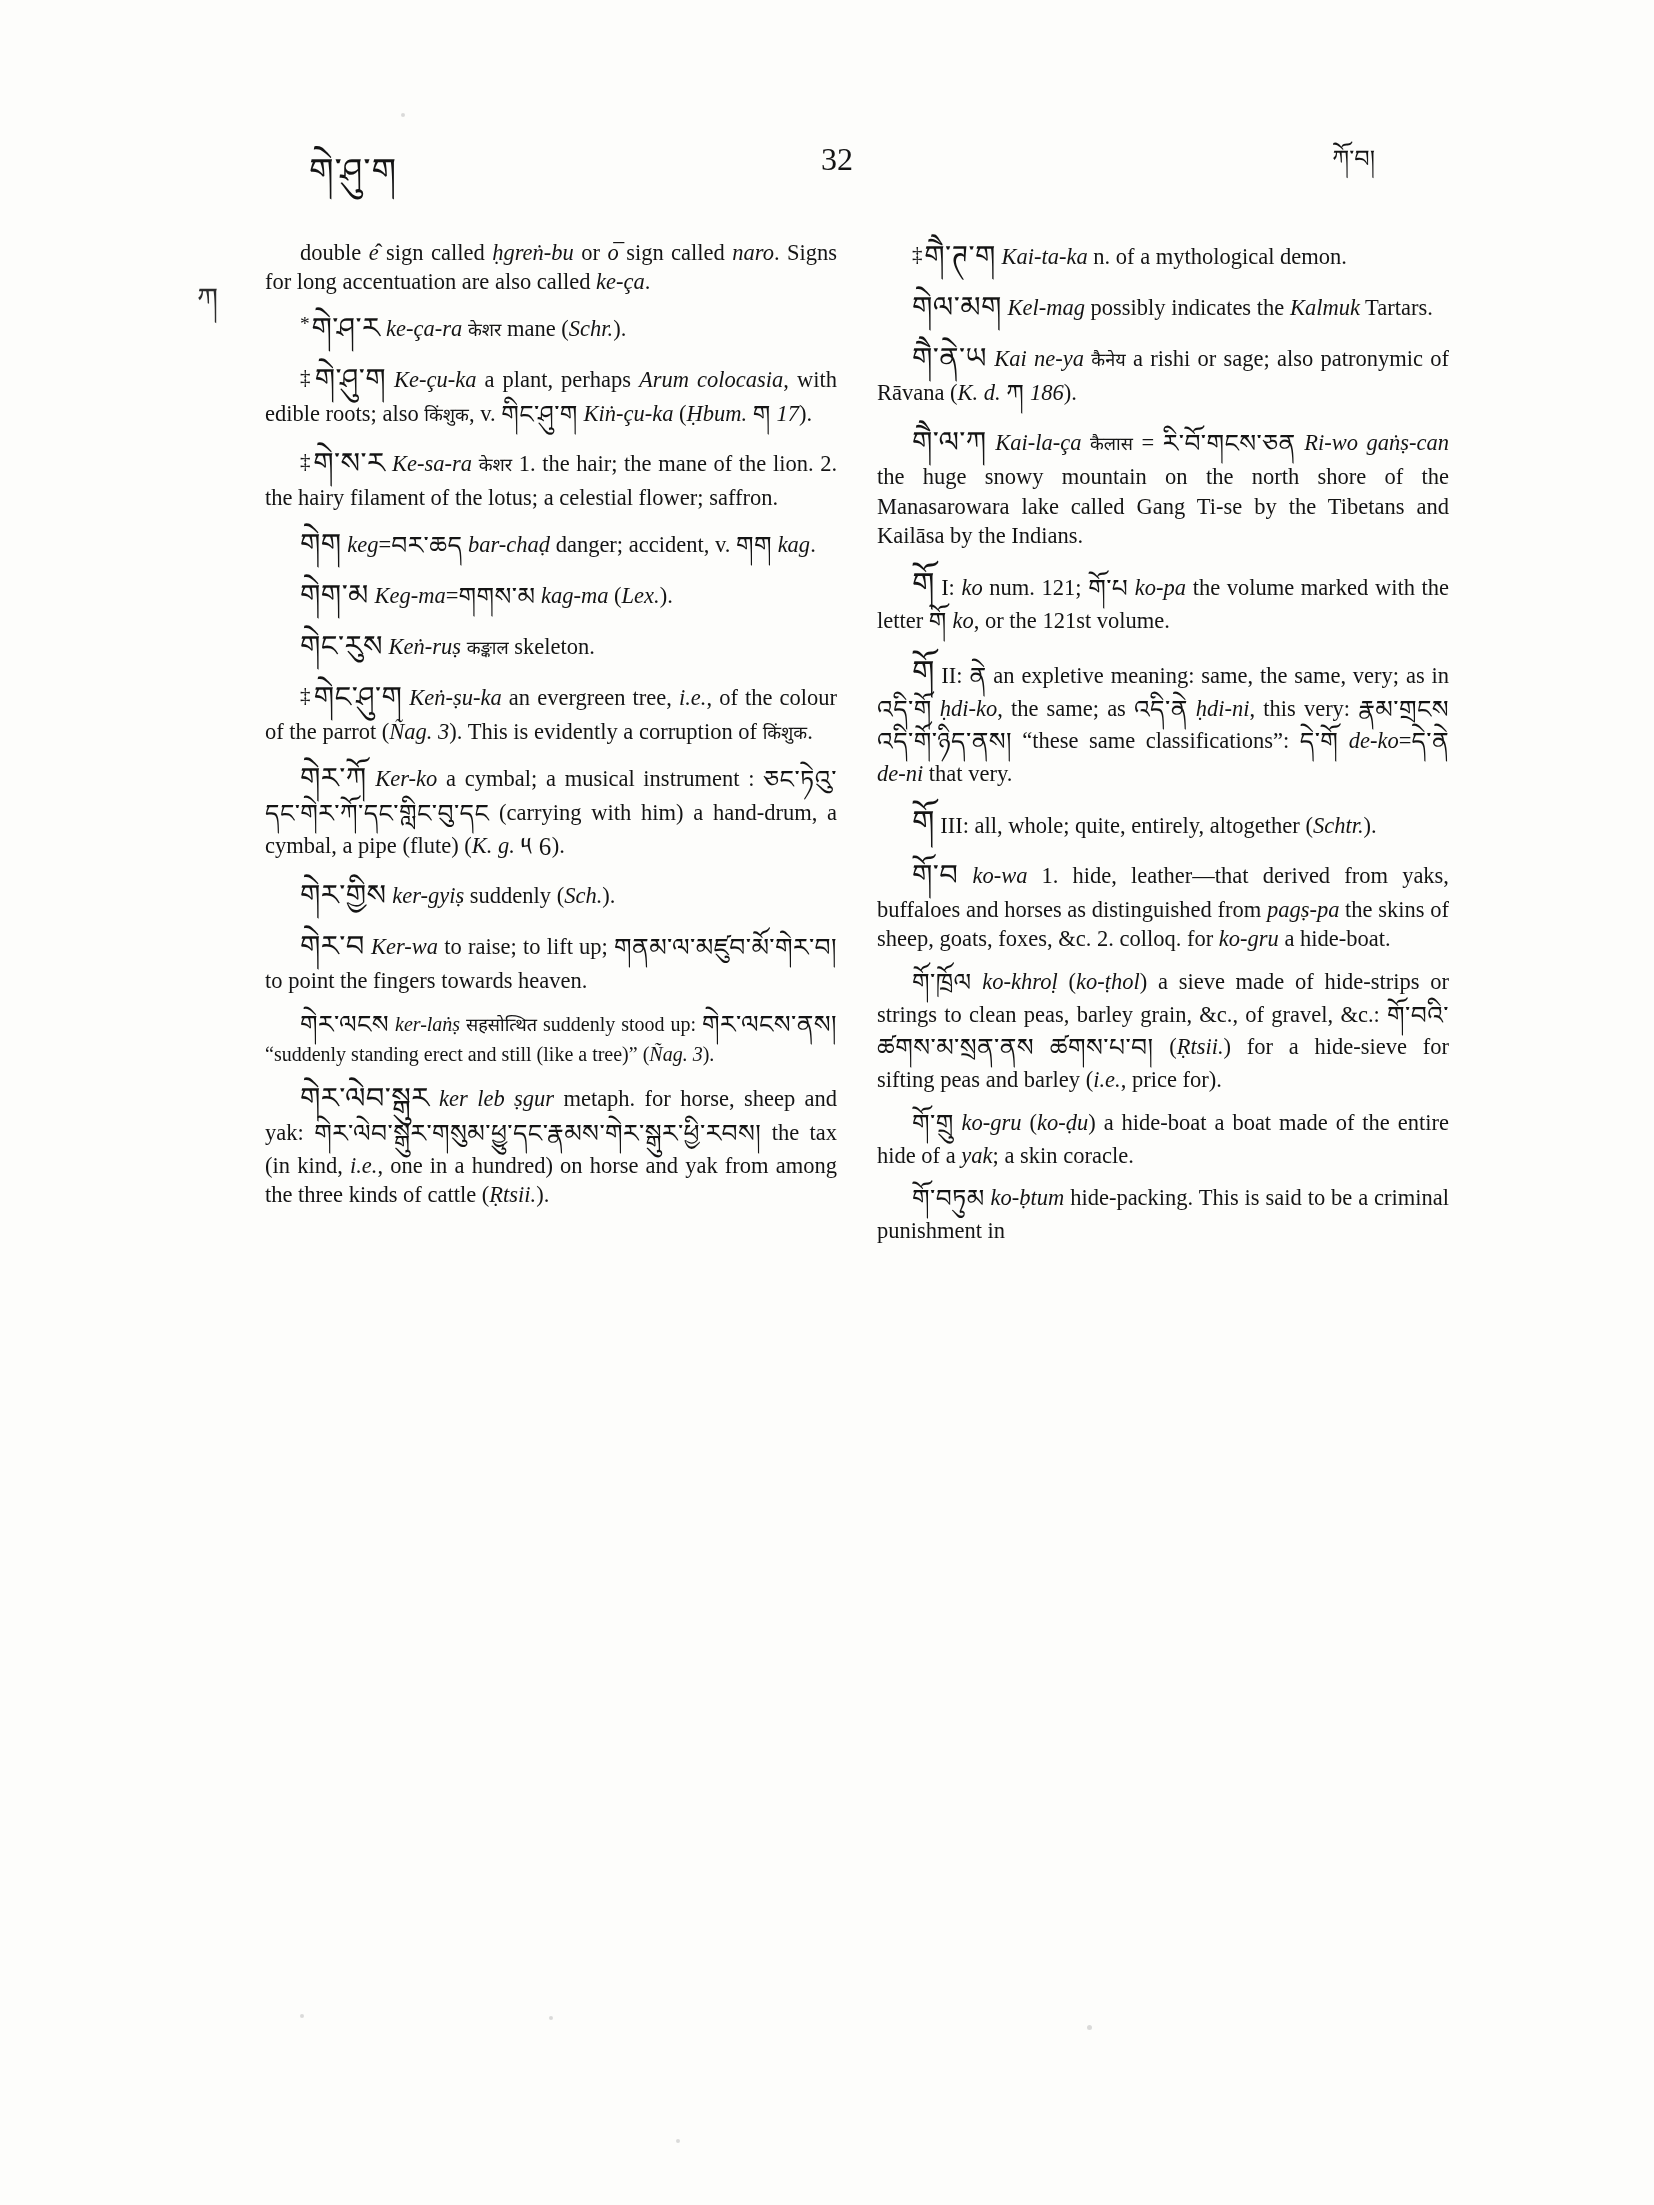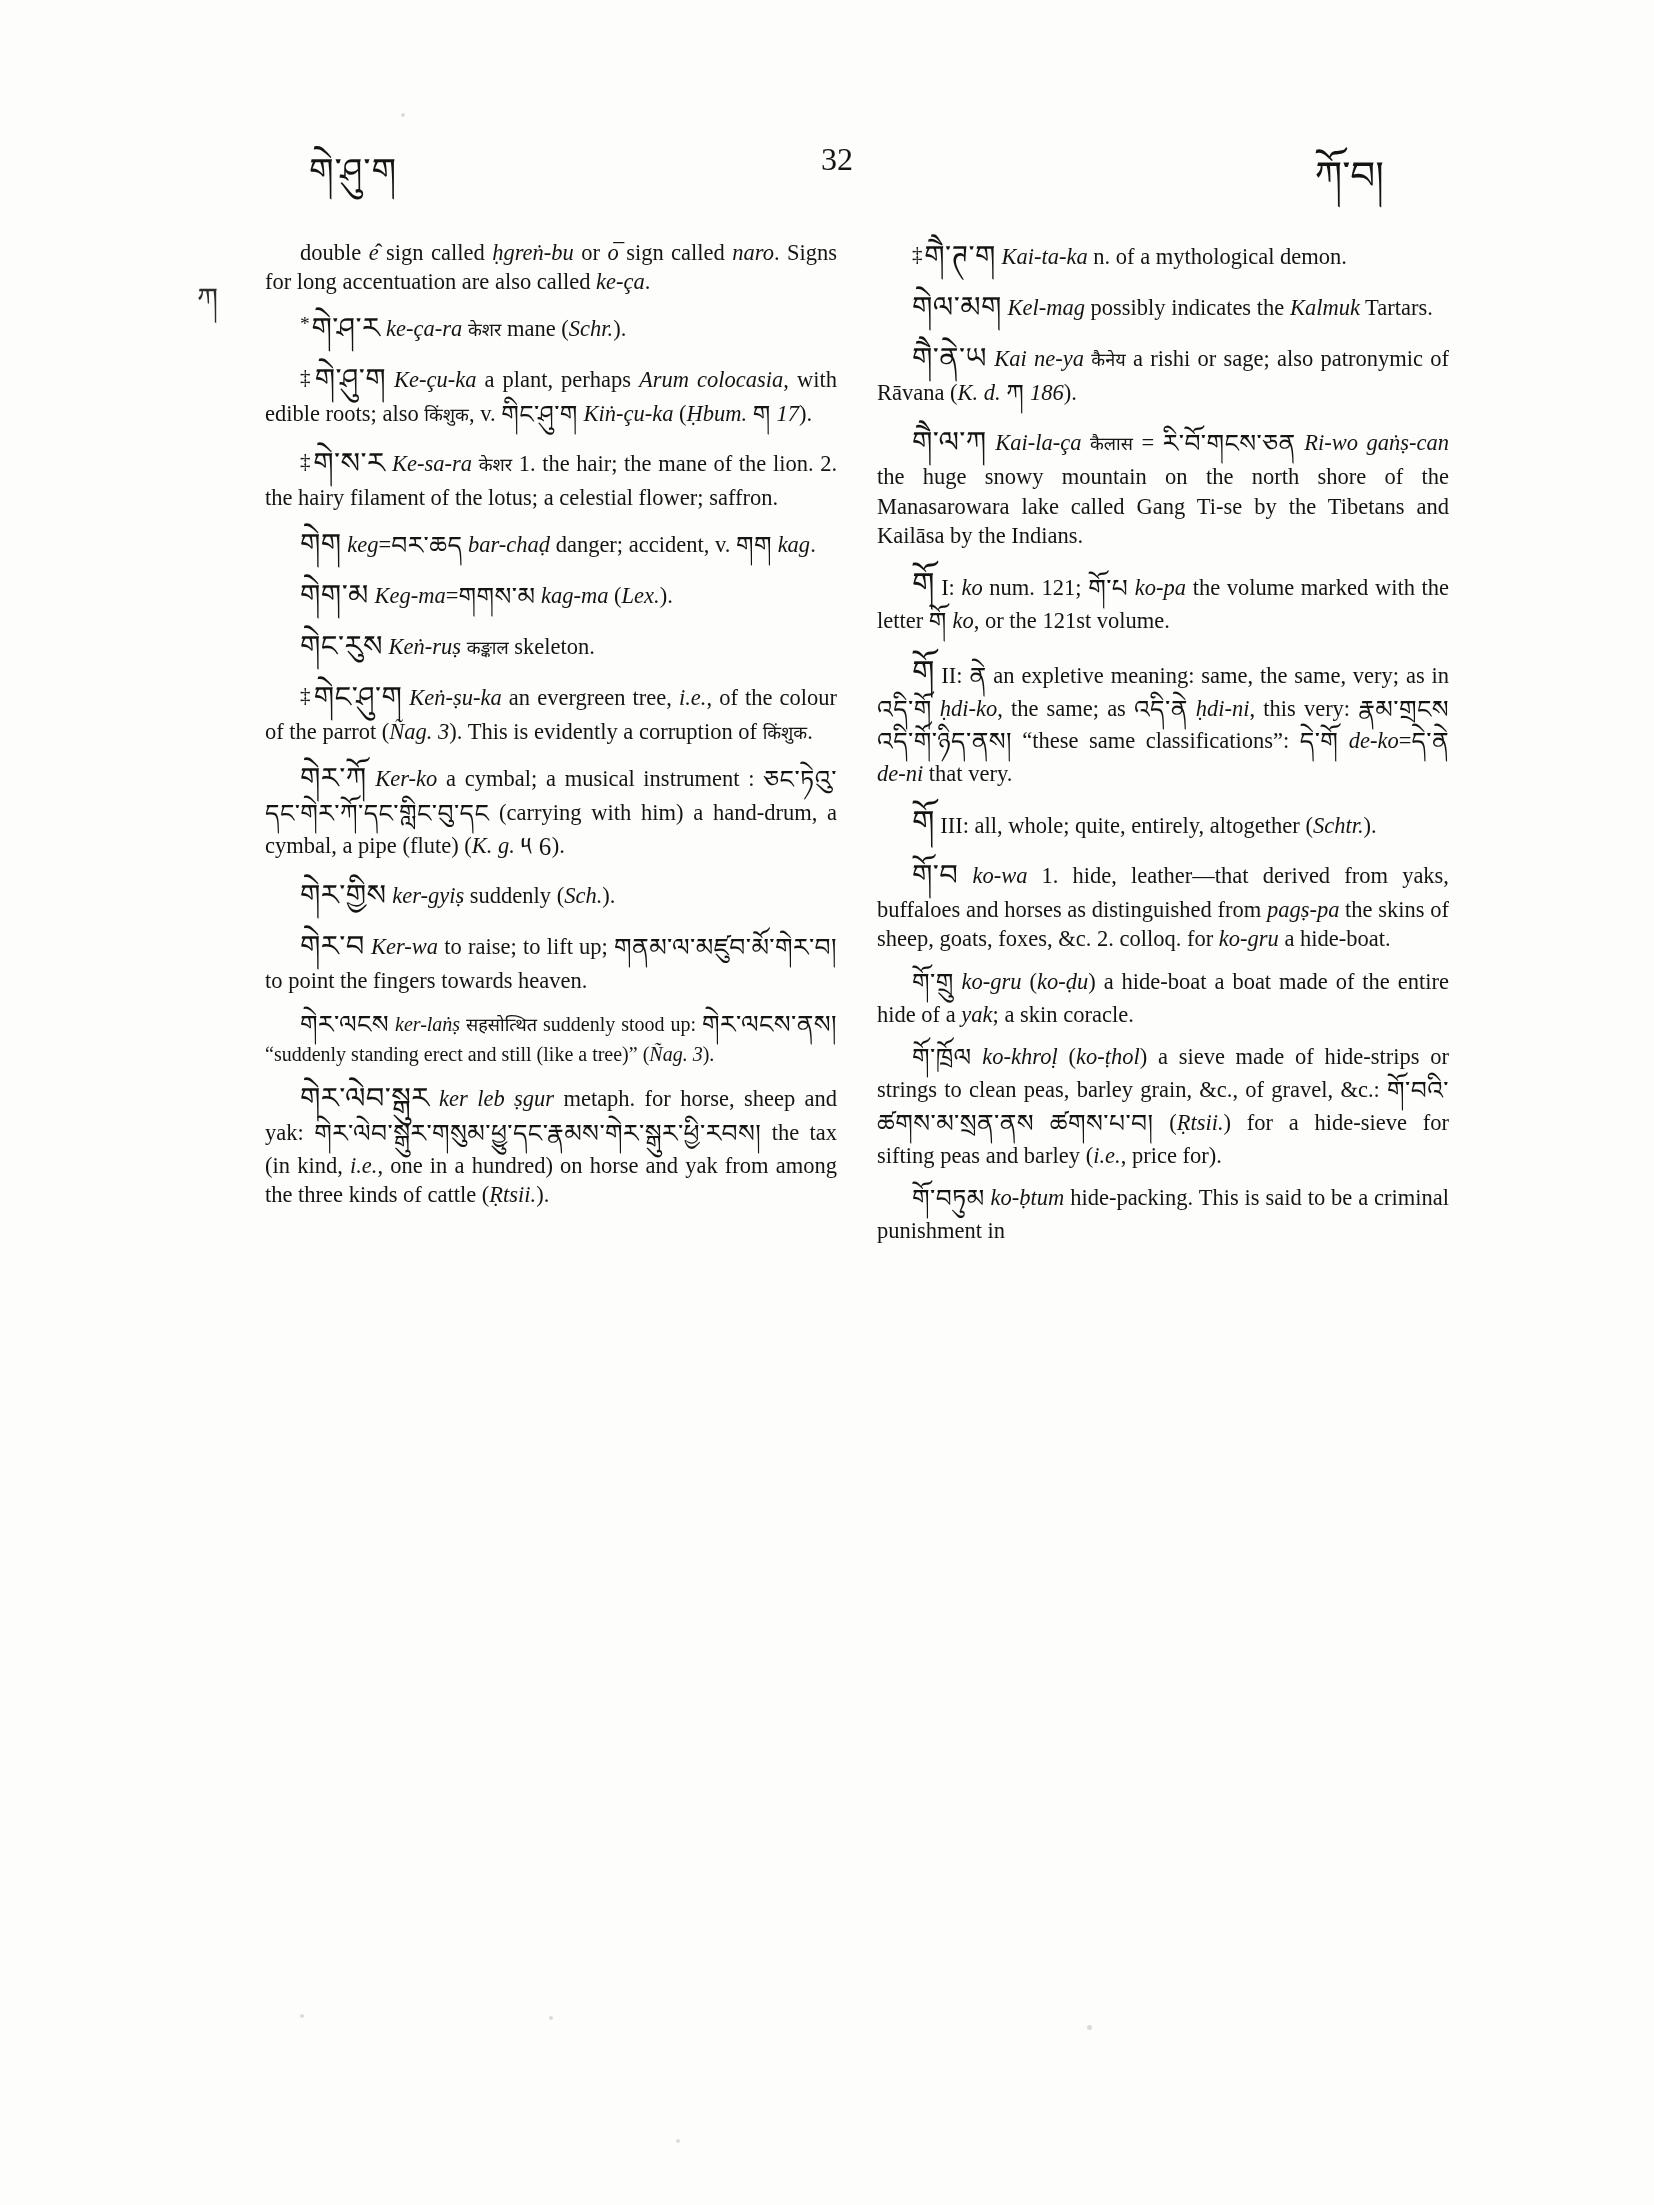--- a/index.html
+++ b/index.html
@@ -42,23 +42,23 @@
   }
   .hdr-page {
     position: absolute;
     left: 618px;
     top: 8.8px;
     font-size: 32px;
     font-weight: normal;
   }
   .hdr-right-tib {
     position: absolute;
-    right: 81px;
+    right: 90px;
     top: 0px;
-    font-size: 39px;
+    font-size: 24px;
     margin-left: 8px;
   }
   
   .margin-glyph {
     position: absolute;
     left: 181px;
     top: 282px;
     width: 53px;
     height: 58px;
     font-size: 30px;
@@ -160,22 +160,22 @@
       </div>
     <div class="col" id="col-right">
         <p class="entry ind"><span class="dagger">‡</span><span class="tib">གཻ་ཊ་ག</span> <i>Kai-ta-ka</i> n. of a mythological demon.</p>
         <p class="entry ind"><span class="tib">གེལ་མག</span> <i>Kel-mag</i> possibly indicates the <i>Kalmuk</i> Tartars.</p>
         <p class="entry ind"><span class="tib">གཻ་ནེ་ཡ</span> <i>Kai ne-ya</i> <span class="dev">कैनेय</span> a rishi or sage; also patronymic of Rāvana (<i>K. d.</i> <span class="tib sm">ཀ</span> <i>186</i>).</p>
         <p class="entry ind"><span class="tib">གཻ་ལ་ཀ</span> <i>Kai-la-ça</i> <span class="dev">कैलास</span> = <span class="tib sm">རི་བོ་གངས་ཅན</span> <i>Ri-wo gaṅṣ-can</i> the huge snowy mountain on the north shore of the Manasarowara lake called Gang Ti-se by the Tibetans and Kailāsa by the Indians.</p>
         <p class="entry ind"><span class="bigtib">གོ</span> I: <i>ko</i> num. 121; <span class="tib sm">གོ་པ</span> <i>ko-pa</i> the volume marked with the letter <span class="tib sm">གོ</span> <i>ko</i>, or the 121st volume.</p>
         <p class="entry ind"><span class="bigtib">གོ</span> II: <span class="tib sm">ནེ</span> an expletive meaning: same, the same, very; as in <span class="tib sm">འདི་གོ</span> <i>ḥdi-ko</i>, the same; as <span class="tib sm">འདི་ནེ</span> <i>ḥdi-ni</i>, this very: <span class="tib sm">རྣམ་གྲངས</span> <span class="tib sm">འདི་གོ་ཉིད་ནས།</span> “these same classifications”: <span class="tib sm">དེ་གོ</span> <i>de-ko</i>=<span class="tib sm">དེ་ནེ</span> <i>de-ni</i> that very.</p>
         <p class="entry ind"><span class="bigtib">གོ</span> III: all, whole; quite, entirely, altogether (<i>Schtr.</i>).</p>
         <p class="entry ind"><span class="tib">གོ་བ</span> <i>ko-wa</i> 1. hide, leather—that derived from yaks, buffaloes and horses as distinguished from <i>pagṣ-pa</i> the skins of sheep, goats, foxes, &amp;c.  2. colloq. for <i>ko-gru</i> a hide-boat.</p>
+        <p class="entry ind"><span class="tib sm">གོ་ཁྲོལ</span> <i>ko-khroḷ</i> (<i>ko-ṭhol</i>) a sieve made of hide-strips or strings to clean peas, barley grain, &amp;c., of gravel, &amp;c.: <span class="tib sm">གོ་བའི་ཚགས་མ་སྲན་ནས</span> <span class="tib sm">ཚགས་པ་བ།</span> (<i>Ṛtsii.</i>) for a hide-sieve for sifting peas and barley (<i>i.e.</i>, price for).</p>
         <p class="entry ind"><span class="tib sm">གོ་གྲུ</span> <i>ko-gru</i> (<i>ko-ḍu</i>) a hide-boat a boat made of the entire hide of a <i>yak</i>; a skin coracle.</p>
-        <p class="entry ind"><span class="tib sm">གོ་ཁྲོལ</span> <i>ko-khroḷ</i> (<i>ko-ṭhol</i>) a sieve made of hide-strips or strings to clean peas, barley grain, &amp;c., of gravel, &amp;c.: <span class="tib sm">གོ་བའི་ཚགས་མ་སྲན་ནས</span> <span class="tib sm">ཚགས་པ་བ།</span> (<i>Ṛtsii.</i>) for a hide-sieve for sifting peas and barley (<i>i.e.</i>, price for).</p>
         <p class="entry ind"><span class="tib sm">གོ་བཏུམ</span> <i>ko-ḅtum</i> hide-packing.  This is said to be a criminal punishment in</p>
       </div>
   </div>
 
   <div class="speck" style="left:401px;  top:113px;  width:4.4px; height:4.4px;"></div>
   <div class="speck" style="left:1087px; top:2025px; width:5.3px; height:5.3px;"></div>
   <div class="speck" style="left:300px;  top:2014px; width:4.4px; height:4.4px;"></div>
   <div class="speck" style="left:549px;  top:2016px; width:4.4px; height:4.4px;"></div>
   <div class="speck" style="left:676px;  top:2139px; width:4.4px; height:4.4px;"></div>
 </div>

